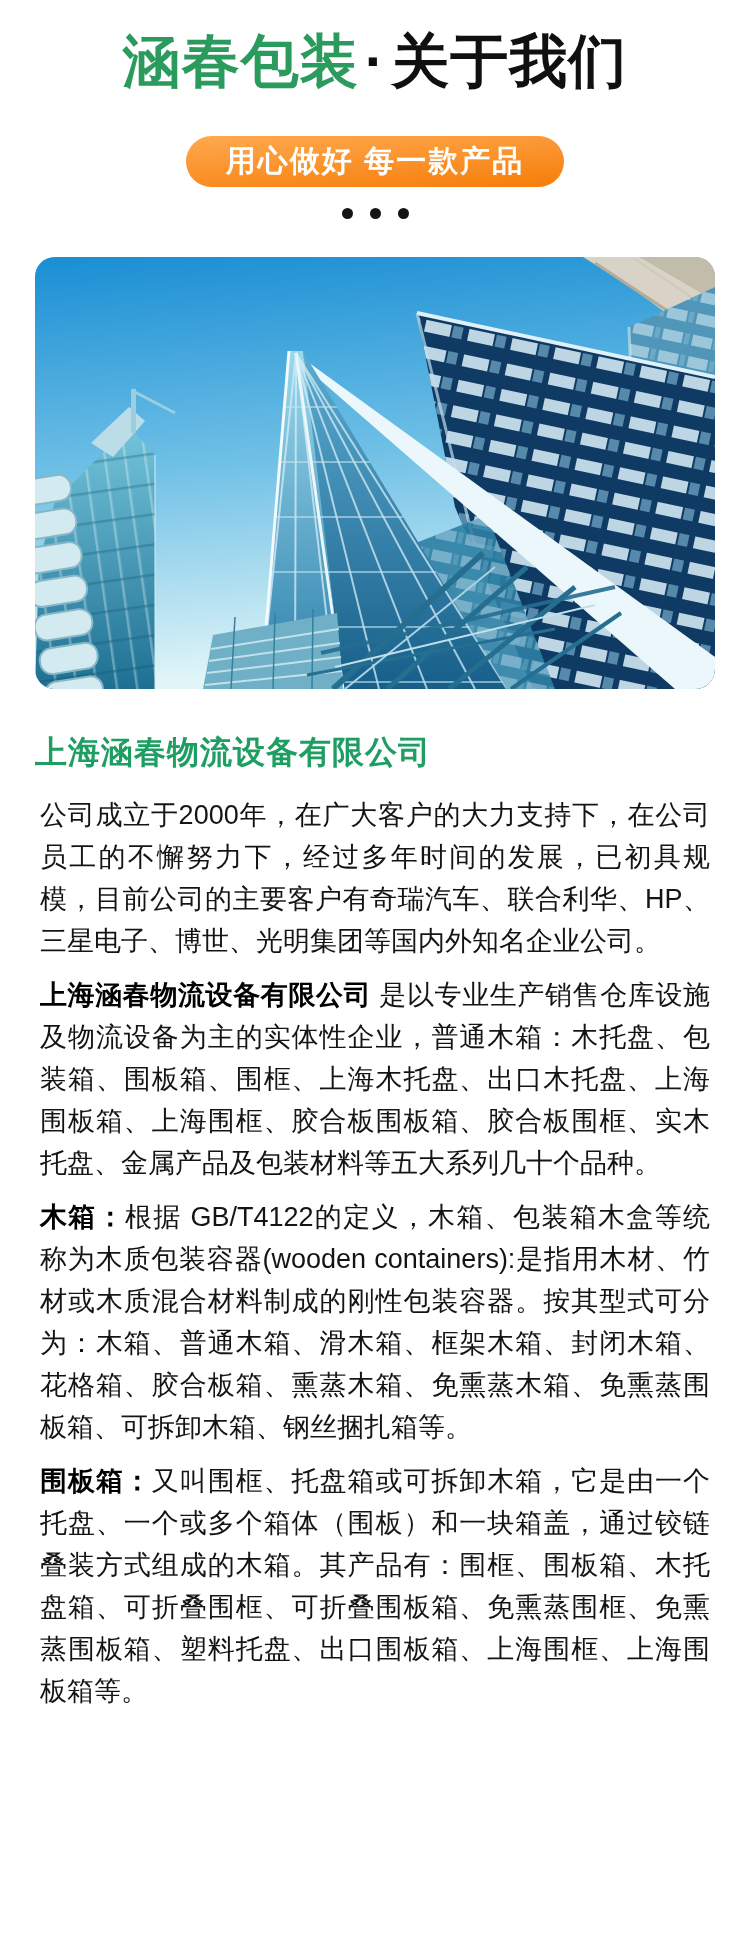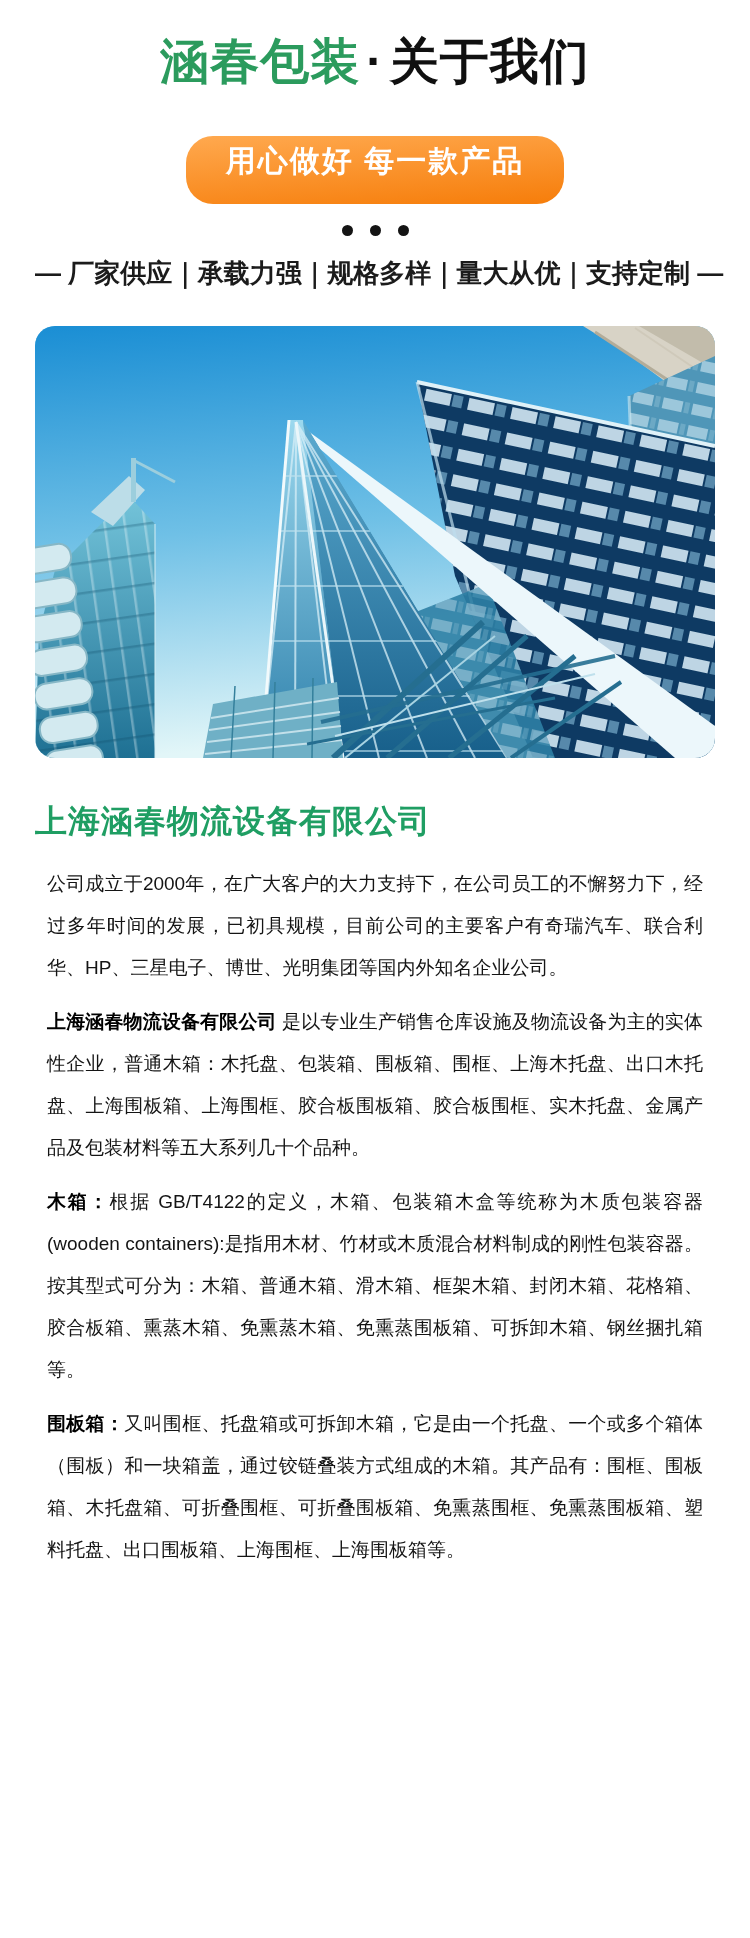--- a/index.html
+++ b/index.html
@@ -6,32 +6,32 @@
   body{
     width:750px; min-height:1938px; background:#ffffff;
     font-family:"Liberation Sans","DejaVu Sans",sans-serif;
     color:#161616;
   }
   .page{width:750px; box-sizing:border-box; padding:0 35px;}
 
   
   .title{
     margin:26px 0 0; text-align:center;
-    font-size:49px; line-height:70px; font-weight:700; letter-spacing:1px;
+    font-size:58px; line-height:70px; font-weight:700; letter-spacing:1px;
     white-space:nowrap;
   }
   .title .brand{color:#2b9b5d;}
   .title .sep{color:#101010; margin:0 6px;}
   .title .section{color:#101010;}
 
   .badge{
     display:table; margin:40px auto 0;
     background:linear-gradient(176deg,#ffa94f 0%,#f67d0a 100%);
     color:#fff; font-size:30px; font-weight:700; letter-spacing:2px;
-    line-height:30px; padding:10px 40px 28px; border-radius:27px;
+    line-height:30px; padding:10px 40px 11px; border-radius:27px;
   }
 
   .dots{display:flex; justify-content:center; gap:17px; margin-top:21px;}
   .dots span{width:11px; height:11px; border-radius:50%; background:#141414;}
 
   .tagline{
     margin-top:22px; text-align:center;
     font-size:26px; line-height:30px; font-weight:700; color:#1b1b1b;
     white-space:nowrap;
   }
@@ -42,42 +42,41 @@
     border-radius:20px; overflow:hidden; background:#8fcce6;
   }
   .hero svg{display:block; width:680px; height:432px;}
 
   
   .about h2{
     margin:45px 0 0; font-size:32px; line-height:36px;
     font-weight:700; color:#1f9e63; letter-spacing:1px;
   }
   .about p{
-    margin:12px 12px 0; font-size:19px; line-height:42px;
+    margin:12px 5px 0; font-size:27px; line-height:42px;
     text-align:justify; color:#141414;
   }
   .about h2 + p{margin-top:24px;}
   .about p b{font-weight:700; color:#000;}
 </style>
 </head>
 <body>
 
 <div class="page">
 
   <h1 class="title"><span class="brand">涵春包装</span><span class="sep">·</span><span class="section">关于我们</span></h1>
 
   <div class="badge">用心做好 每一款产品</div>
 
   <div class="dots">
     <span></span>
     <span></span>
     <span></span>
   </div>
 
-  <div class="tagline">— 厂家供应｜承载力强｜规格多样｜量大从优｜支持定制 —</div>
 
   <div class="hero">
     <svg viewBox="0 0 680 432" preserveAspectRatio="none">
       <defs>
         <linearGradient id="sky" x1="0" y1="0" x2="0.12" y2="1">
           <stop offset="0" stop-color="#1a8ed4"></stop>
           <stop offset="0.5" stop-color="#6fc0e6"></stop>
           <stop offset="1" stop-color="#e2f6f8"></stop>
         </linearGradient>
         <linearGradient id="towerL" x1="0" y1="0" x2="0" y2="1">

